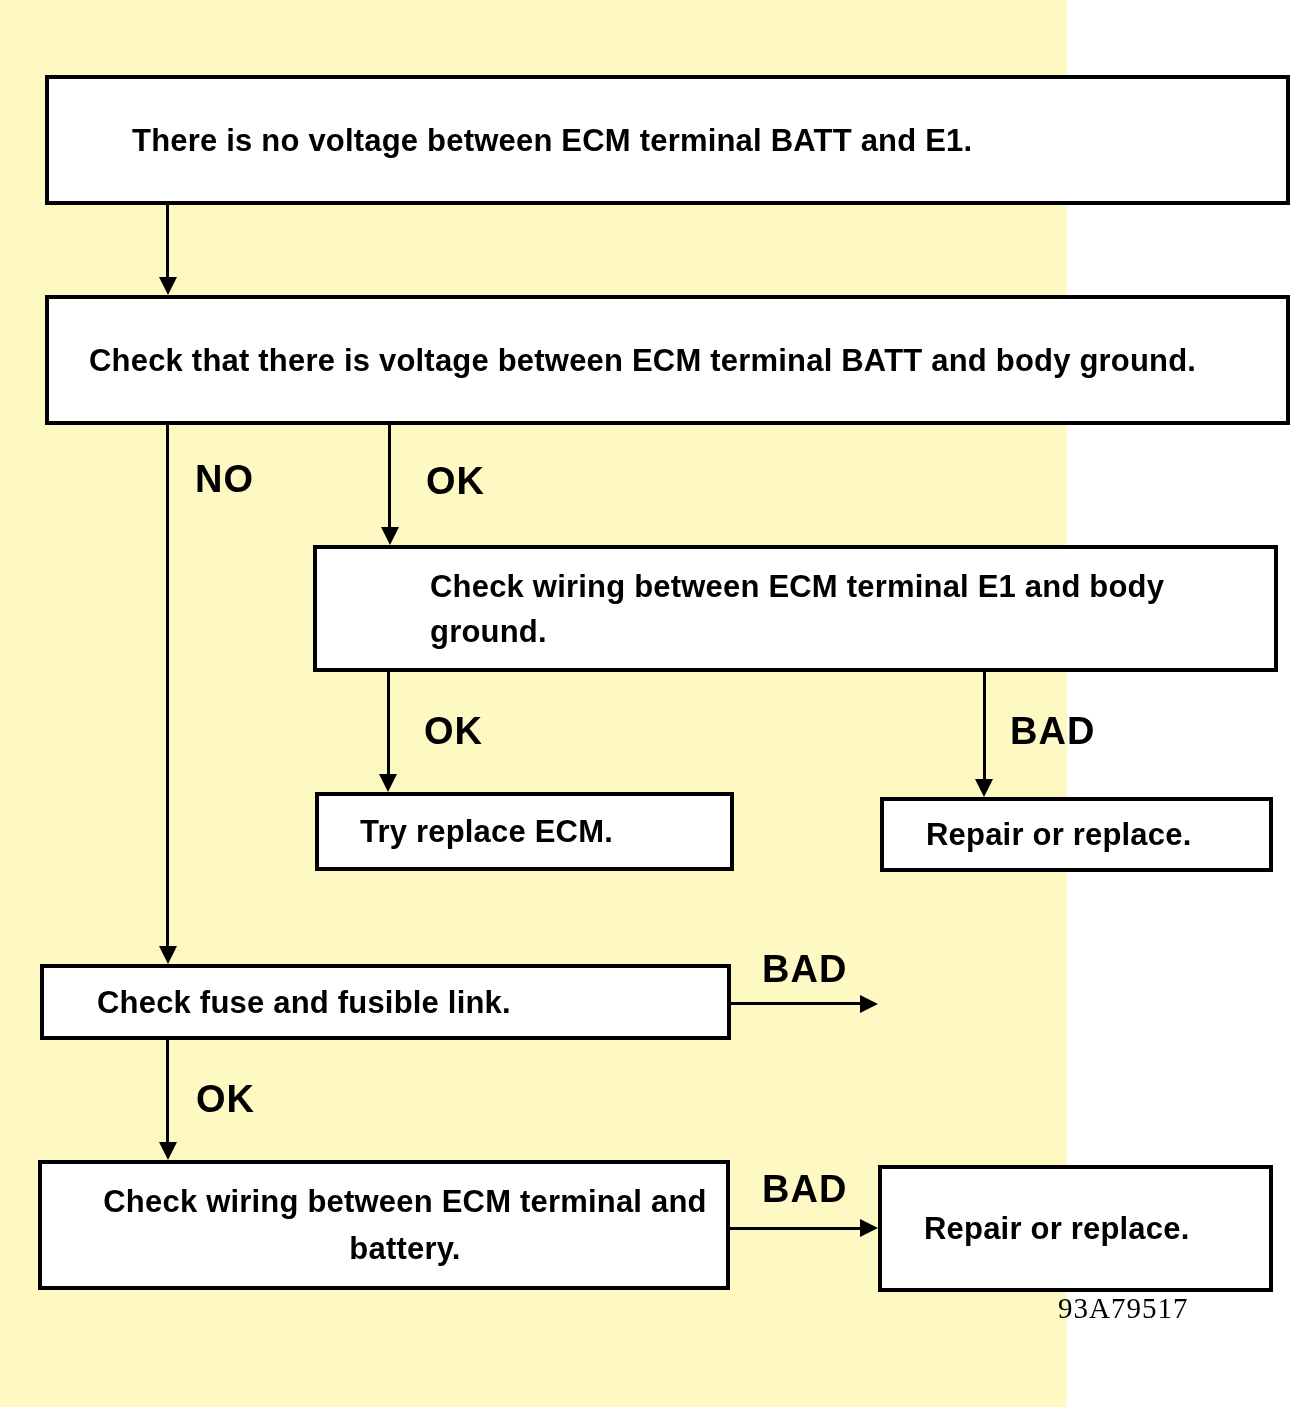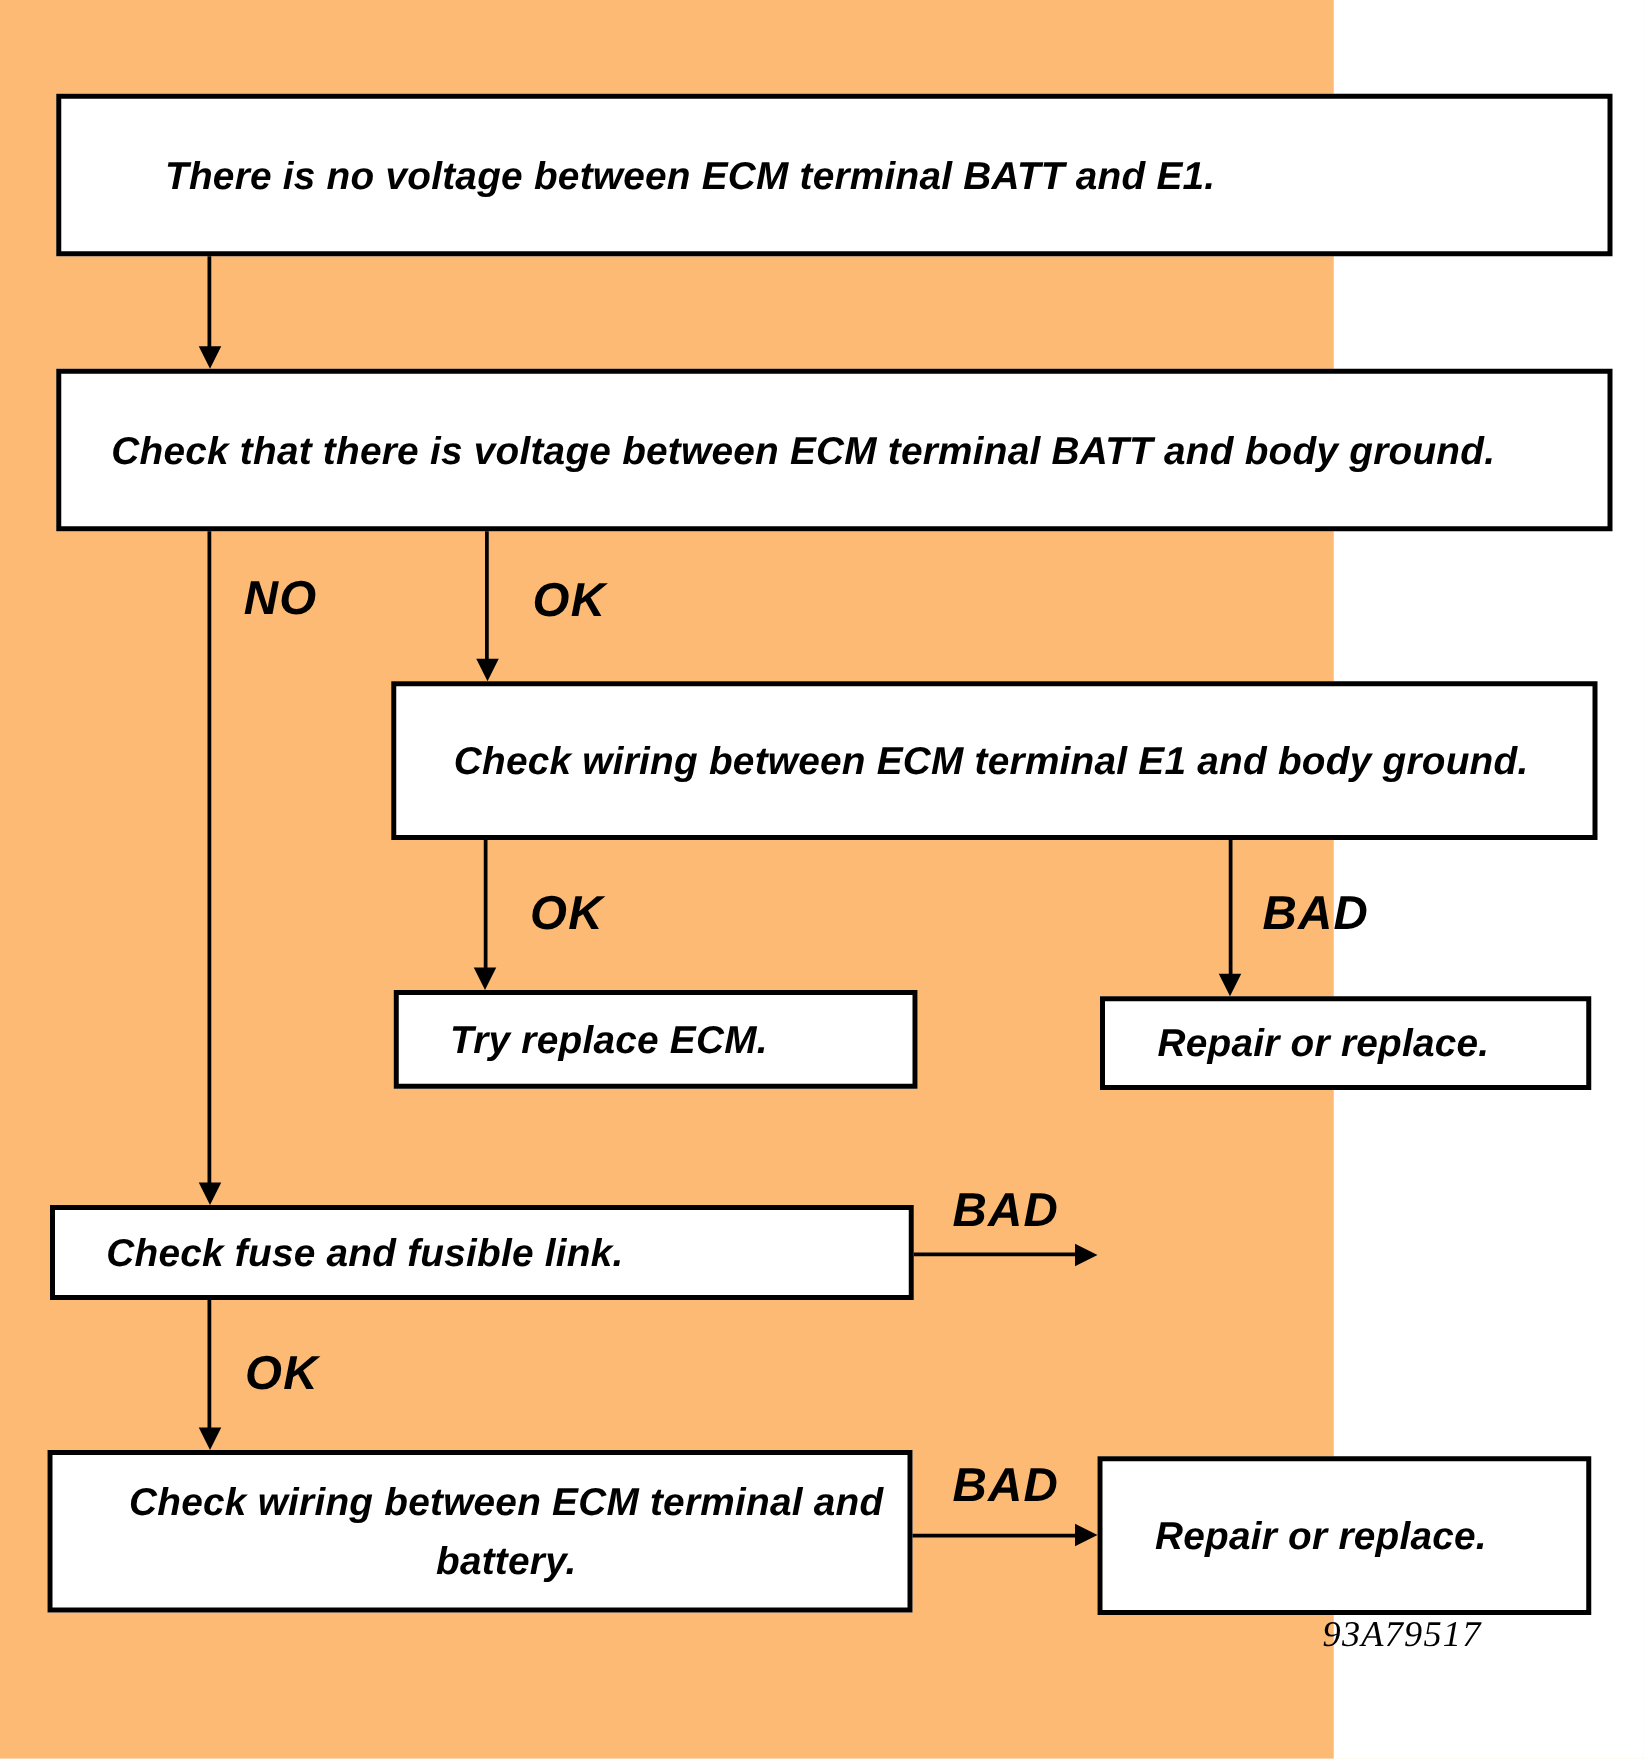--- a/index.html
+++ b/index.html
@@ -1,17 +1,17 @@
 <!DOCTYPE html>
 <html><head>
 <meta charset="utf-8">
 <style>
   html,body{margin:0;padding:0;background:#ffffff;}
   body{width:1315px;height:1407px;position:relative;font-family:"Liberation Sans",sans-serif;}
-  .canvas{position:absolute;left:0;top:0;width:1067px;height:1407px;background:#fdba74;font-style:italic;}
+  .canvas{position:absolute;left:0;top:0;width:1067px;height:1407px;background:#fef9c3;}
 
   .node{
     position:absolute;
     border:4px solid #000;
     box-sizing:border-box;
     background:#fff;
     display:flex;
     align-items:center;
     color:#000;
     font-weight:700;
@@ -21,29 +21,29 @@
   }
   .node .node-text{display:block;}
 
   #b1{left:45px;top:75px;width:1245px;height:130px;}
   #b1 .node-text{padding-left:83px;}
 
   #b2{left:45px;top:295px;width:1245px;height:130px;}
   #b2 .node-text{padding-left:40px;max-width:1160px;}
 
   #b3{left:313px;top:545px;width:965px;height:127px;}
-  #b3 .node-text{padding-left:46px;}
+  #b3 .node-text{padding-left:113px;}
 
   #b4{left:315px;top:792px;width:419px;height:79px;}
   #b4 .node-text{padding-left:41px;}
 
   #b5{left:880px;top:797px;width:393px;height:75px;}
   #b5 .node-text{padding-left:42px;}
 
-  #b6{left:40px;top:964px;width:691px;height:76px;}
+  #b6{left:40px;top:964px;width:691px;height:76px;padding-left:12px;}
   #b6 .node-text{padding-left:41px;}
 
   #b7{left:878px;top:970px;width:392px;height:80px;}
   #b7 .node-text{padding-left:46px;}
 
   #b8{left:38px;top:1160px;width:692px;height:130px;line-height:47px;text-align:center;}
   #b8 .node-text{padding-left:42px;}
 
   #b9{left:878px;top:1165px;width:395px;height:127px;}
   #b9 .node-text{padding-left:42px;}

